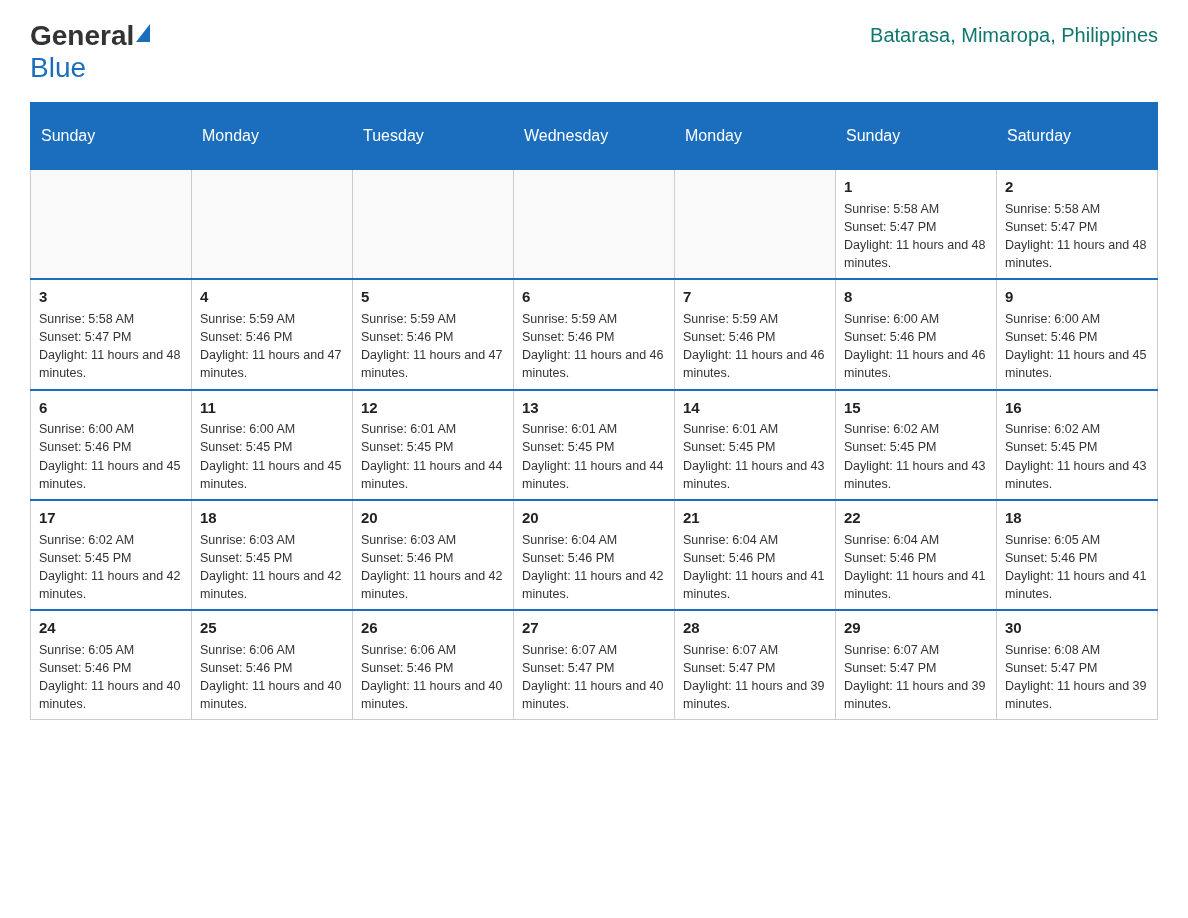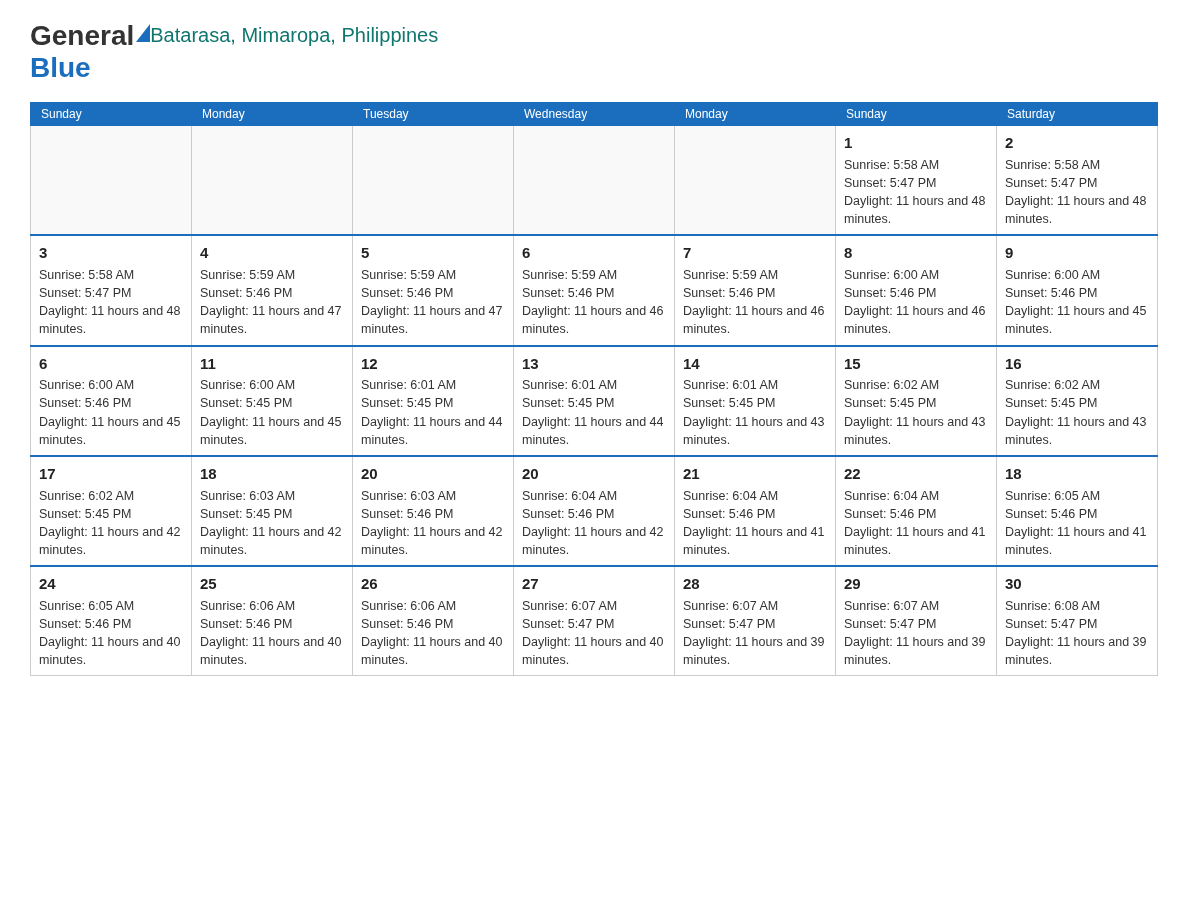--- a/index.html
+++ b/index.html
@@ -5,36 +5,37 @@
     * { box-sizing: border-box; margin: 0; padding: 0; }
     body {
       font-family: Arial, Helvetica, sans-serif;
       background: #fff;
       padding: 20px 30px;
       width: 1188px;
       min-height: 918px;
     }
     .header {
       display: flex;
+      justify-content: space-between;
       align-items: flex-start;
       margin-bottom: 18px;
     }
     .logo {
       display: flex;
       align-items: flex-end;
       gap: 0px;
     }
     .logo-general {
       font-size: 28px;
       font-weight: bold;
       color: #333;
     }
     .logo-blue {
       font-size: 28px;
-      font-weight: bold;
+      font-weight: normal;
       color: #1a6ebd;
     }
     .logo-triangle {
       width: 0;
       height: 0;
       border-left: 14px solid transparent;
       border-bottom: 18px solid #1a6ebd;
       margin-left: 2px;
       margin-bottom: 6px;
     }
@@ -54,22 +55,22 @@
     }
     .calendar {
       width: 100%;
       border-collapse: collapse;
       border: 1px solid #999;
     }
     .calendar th {
       background-color: #1a6ebd;
       color: #fff;
       text-align: left;
-      padding: 4px 10px;
-      font-size: 12px;
+      padding: 24px 10px;
+      font-size: 16px;
       font-weight: normal;
       border: 1px solid #1a6ebd;
     }
     .calendar td {
       vertical-align: top;
       padding: 6px 8px;
       border: 1px solid #ccc;
       width: calc(100% / 7);
       min-height: 90px;
       font-size: 12.5px;

